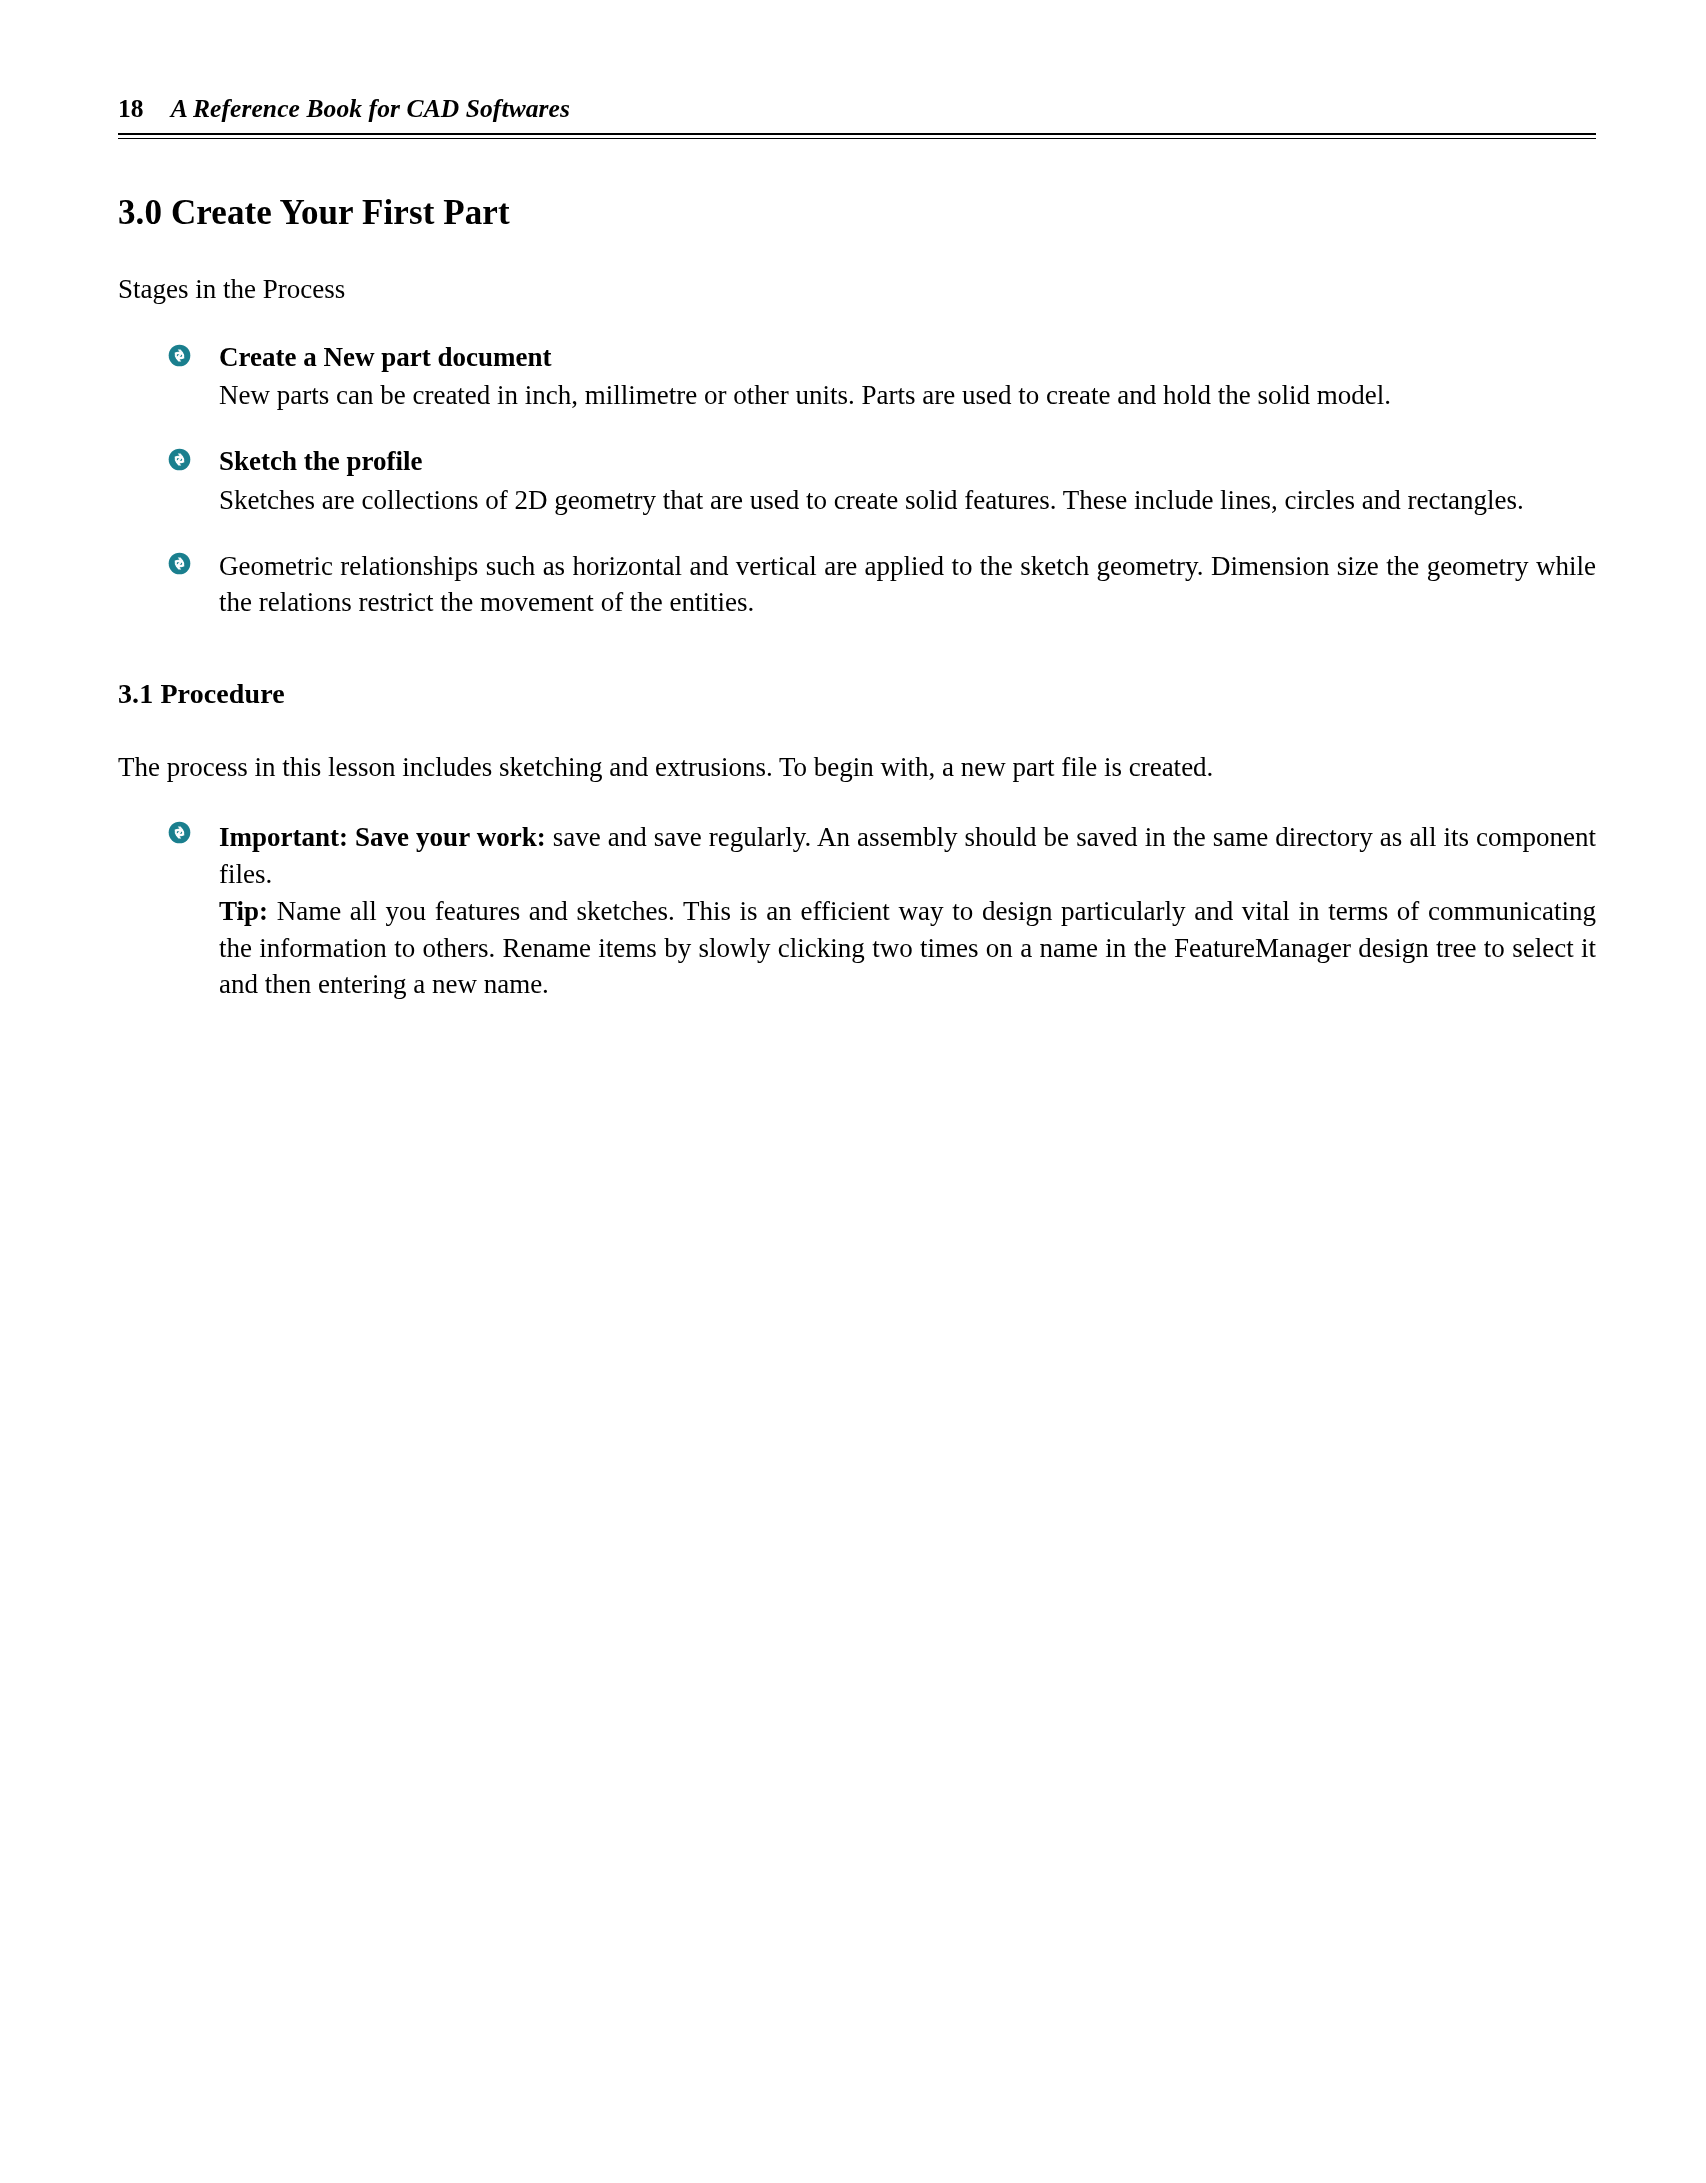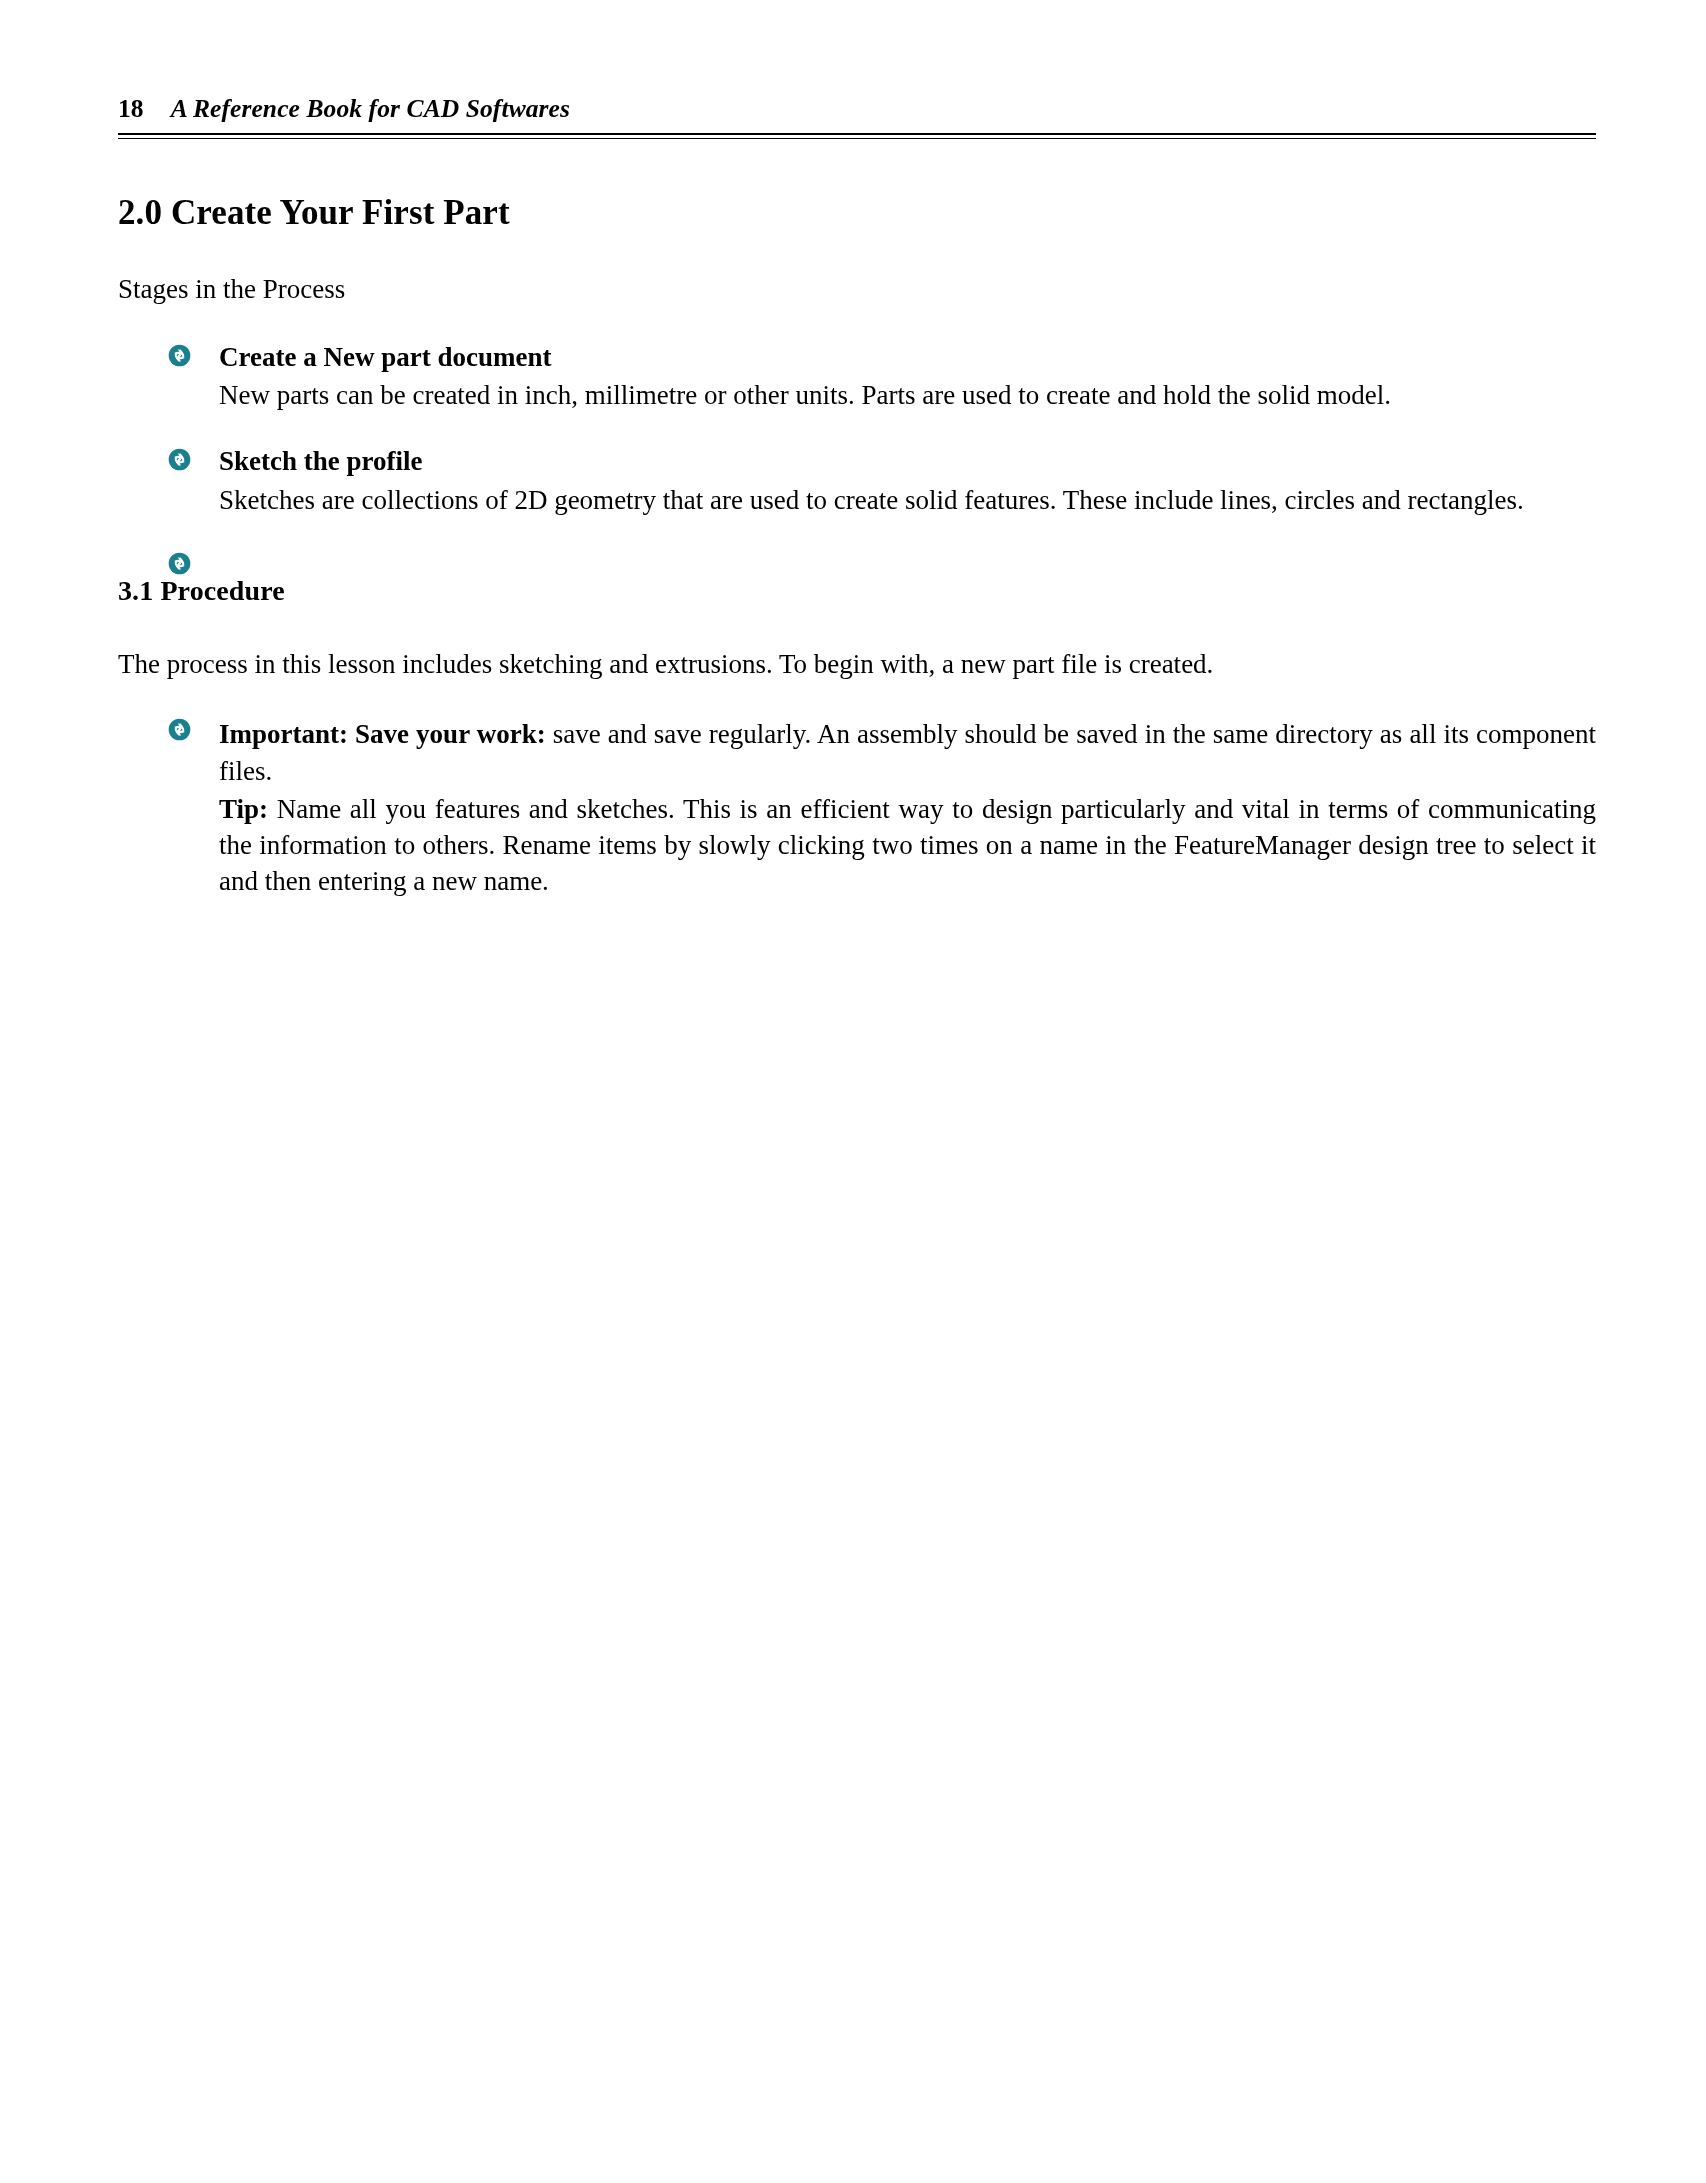--- a/index.html
+++ b/index.html
@@ -145,21 +145,21 @@
 <div class="page">
   <div class="content">
 
     <div class="header">
       <span class="page-number">18</span>
       <span class="book-title">A Reference Book for CAD Softwares</span>
     </div>
     <div class="header-rule-thick"></div>
     <div class="header-rule-thin"></div>
 
-    <h1 class="section-title">2.0 Create Your First Part</h1>
+    <h1 class="section-title">3.0 Create Your First Part</h1>
     <p class="lead">Stages in the Process</p>
 
     <div class="bullet-list">
 
       <div class="bullet-item">
         <span class="bullet-icon">
           <svg width="23" height="23" viewBox="0 0 34 34" xmlns="http://www.w3.org/2000/svg">
             <circle cx="17" cy="17" r="16" fill="#1a7f8e"></circle>
             <path d="M10 12.5 h9 a5 5 0 0 1 0 10 h-2 l2.6 3.2 h-4.2 l-4-4.6 4-4.6 h4.2 L17 19.7 h1.8 a2.2 2.2 0 0 0 0-4.4 H10z" fill="#ffffff"></path>
             <path d="M24 21.5 h-9 a5 5 0 0 1 0-10 h2 l-2.6-3.2 h4.2 l4 4.6 -4 4.6 h-4.2 L17 14.3 h-1.8 a2.2 2.2 0 0 0 0 4.4 H24z" fill="#ffffff" opacity="0.95"></path>
@@ -182,20 +182,21 @@
       </div>
 
       <div class="bullet-item">
         <span class="bullet-icon">
           <svg width="23" height="23" viewBox="0 0 34 34" xmlns="http://www.w3.org/2000/svg">
             <circle cx="17" cy="17" r="16" fill="#1a7f8e"></circle>
             <path d="M10 12.5 h9 a5 5 0 0 1 0 10 h-2 l2.6 3.2 h-4.2 l-4-4.6 4-4.6 h4.2 L17 19.7 h1.8 a2.2 2.2 0 0 0 0-4.4 H10z" fill="#ffffff"></path>
             <path d="M24 21.5 h-9 a5 5 0 0 1 0-10 h2 l-2.6-3.2 h4.2 l4 4.6 -4 4.6 h-4.2 L17 14.3 h-1.8 a2.2 2.2 0 0 0 0 4.4 H24z" fill="#ffffff" opacity="0.95"></path>
           </svg>
         </span>
+        <p class="bullet-body">Geometric relationships such as horizontal and vertical are applied to the sketch geometry. Dimension size the geometry while the relations restrict the movement of the entities.</p>
       </div>
 
 
     </div>
 
     <div class="procedure">
       <h2 class="sub-title">3.1 Procedure</h2>
       <p class="procedure-intro">The process in this lesson includes sketching and extrusions. To begin with, a new part file is created.</p>
 
       <div class="tip-block">

